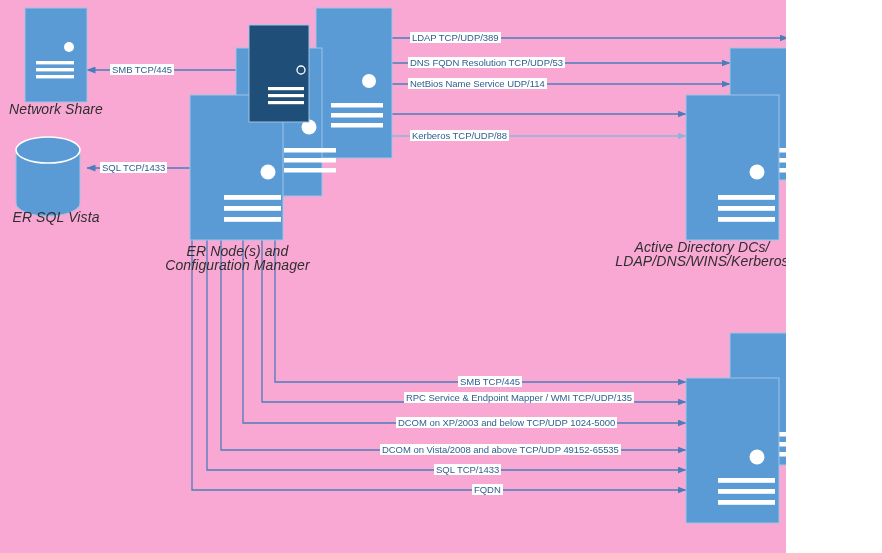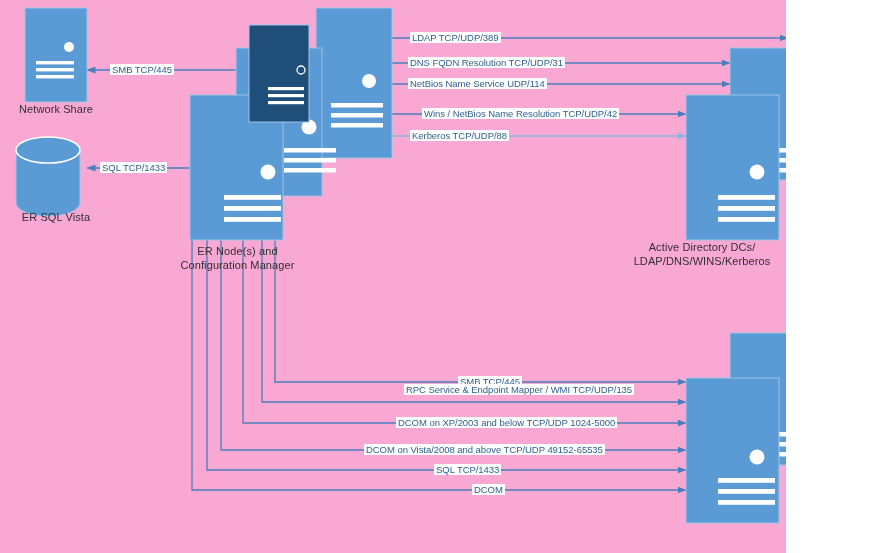--- a/index.html
+++ b/index.html
@@ -21,26 +21,27 @@
   #diagram-svg {
     position: absolute;
     top: 0;
     left: 0;
     width: 882px;
     height: 553px;
   }
   .node-caption {
     position: absolute;
     font-family: "Liberation Sans", sans-serif;
-    font-size: 11px;
+    font-size: 14px;
     color: #2f2f2f;
     text-align: center;
     line-height: 14px;
     white-space: pre-line;
     letter-spacing: 0.1px;
+    font-style: italic;
   }
   .conn-label {
     position: absolute;
     font-family: "Liberation Sans", sans-serif;
     font-size: 9.5px;
     color: #2f5f8f;
     background: #ffffff;
     padding: 0 2px;
     white-space: nowrap;
     line-height: 11px;
@@ -185,31 +186,30 @@
 
       <rect x="249" y="25" width="60" height="97" fill="#1f4e79" stroke="#9dc3e6" stroke-width="1"></rect>
       <circle cx="301" cy="70" r="4" fill="none" stroke="#ffffff" stroke-width="1.3"></circle>
       <rect x="268" y="87" width="36" height="3.2" fill="#ffffff"></rect>
       <rect x="268" y="94" width="36" height="3.2" fill="#ffffff"></rect>
       <rect x="268" y="101" width="36" height="3.2" fill="#ffffff"></rect>
     </g>
   </svg>
 
   <div class="conn-label" style="left:410px; top:32px;">LDAP TCP/UDP/389</div>
-  <div class="conn-label" style="left:408px; top:57px;">DNS FQDN Resolution TCP/UDP/31</div>
+  <div class="conn-label" style="left:408px; top:57px;">DNS FQDN Resolution TCP/UDP/53</div>
   <div class="conn-label" style="left:408px; top:78px;">NetBios Name Service  UDP/114</div>
-  <div class="conn-label" style="left:422px; top:108px;">Wins / NetBios Name Resolution  TCP/UDP/42</div>
   <div class="conn-label" style="left:410px; top:130px;">Kerberos  TCP/UDP/88</div>
 
   <div class="conn-label" style="left:458px; top:376px;">SMB TCP/445</div>
-  <div class="conn-label" style="left:404px; top:384px;">RPC Service &amp; Endpoint Mapper / WMI TCP/UDP/135</div>
+  <div class="conn-label" style="left:404px; top:392px;">RPC Service &amp; Endpoint Mapper / WMI TCP/UDP/135</div>
   <div class="conn-label" style="left:396px; top:417px;">DCOM on XP/2003 and below TCP/UDP 1024-5000</div>
-  <div class="conn-label" style="left:364px; top:444px;">DCOM on Vista/2008 and above TCP/UDP 49152-65535</div>
+  <div class="conn-label" style="left:380px; top:444px;">DCOM on Vista/2008 and above TCP/UDP 49152-65535</div>
   <div class="conn-label" style="left:434px; top:464px;">SQL TCP/1433</div>
-  <div class="conn-label" style="left:472px; top:484px;">DCOM</div>
+  <div class="conn-label" style="left:472px; top:484px;">FQDN</div>
 
   <div class="conn-label" style="left:110px; top:64px;">SMB TCP/445</div>
   <div class="conn-label" style="left:100px; top:162px;">SQL TCP/1433</div>
 
   <div class="node-caption" style="left:0px; top:102px; width:112px;">Network Share</div>
   <div class="node-caption" style="left:0px; top:210px; width:112px;">ER SQL Vista</div>
   <div class="node-caption" style="left:160px; top:244px; width:155px;">ER Node(s) and
 Configuration Manager</div>
   <div class="node-caption" style="left:612px; top:240px; width:180px;">Active Directory DCs/
 LDAP/DNS/WINS/Kerberos</div>

